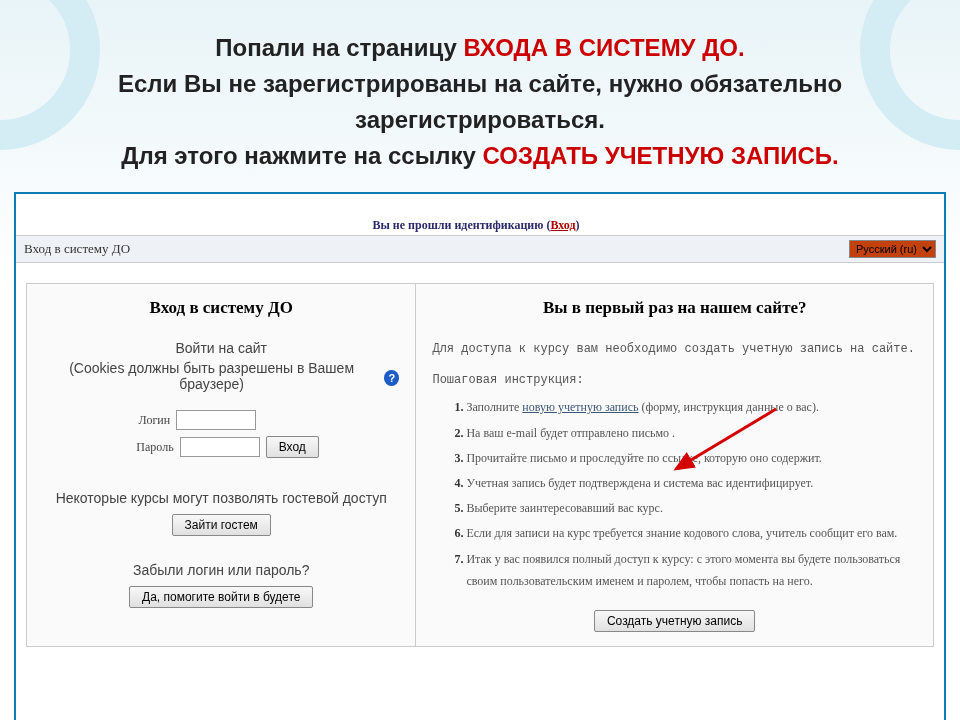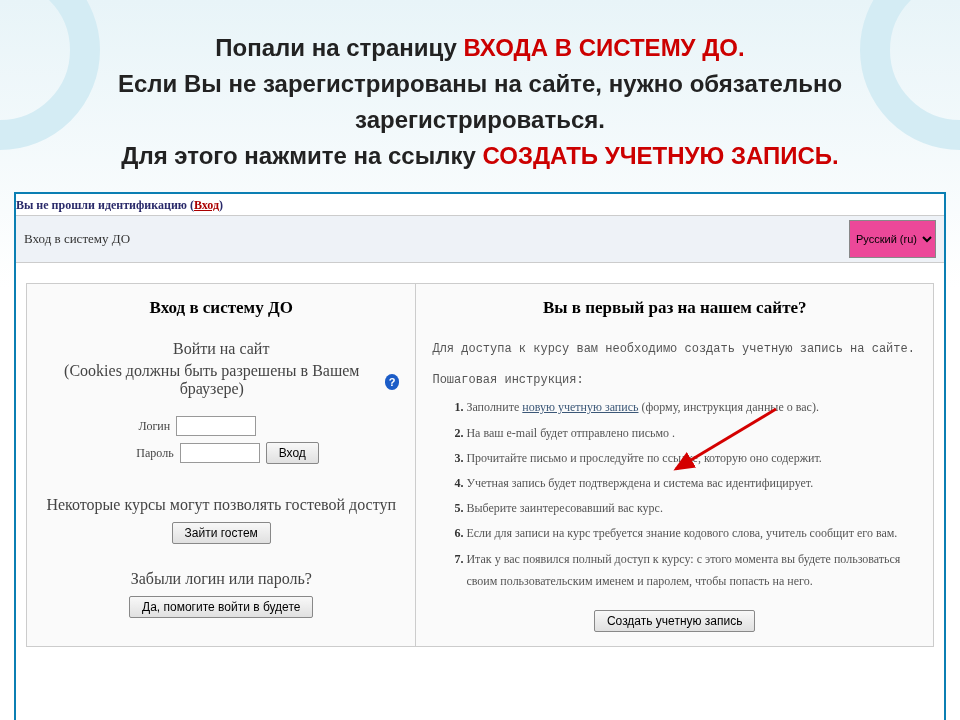--- a/index.html
+++ b/index.html
@@ -39,46 +39,47 @@
     .screenshot-frame {
       margin: 0 14px;
       border: 2px solid #0b7fb3;
       background: #fff;
       height: 562px;
       position: relative;
       z-index: 2;
       overflow: hidden;
     }
     .auth-strip {
-      text-align: left;
+      text-align: center;
       font-size: 12px;
       color: #2a2a6a;
       font-weight: bold;
       padding: 4px 8px 2px 0;
       font-family: Georgia, serif;
+      margin-top: 20px;
     }
     .auth-strip .login-link { color: #aa0000; text-decoration: underline; cursor: pointer; }
     .breadcrumb-bar {
       background: #eef2f7;
       border-top: 1px solid #ccc;
       border-bottom: 1px solid #ccc;
       padding: 4px 8px;
       display: flex;
       justify-content: space-between;
       align-items: center;
       font-family: Georgia, serif;
     }
     .breadcrumb-text {
       font-size: 13px;
       color: #333;
     }
     .lang-select {
       font-size: 11px;
-      padding: 11px 2px;
-      background: #ec4899;
+      padding: 1px 2px;
+      background: #c2410c;
       border: 1px solid #888;
     }
     .login-body {
       display: flex;
       padding: 20px 10px 0 10px;
       gap: 0;
     }
     .login-panel, .signup-panel {
       border: 1px solid #ccc;
       background: #fafafa;
@@ -86,23 +87,23 @@
     }
     .login-panel { width: 43%; text-align: center; }
     .signup-panel { width: 57%; border-left: none; text-align: left; }
     .panel-title {
       font-size: 17px;
       font-weight: bold;
       margin-bottom: 22px;
       font-family: Georgia, serif;
     }
     .subhead {
-      font-size: 16px;
+      font-size: 14px;
       color: #444;
-      font-family: Liberation Serif, serif;
+      font-family: Liberation Sans, sans-serif;
       margin-bottom: 4px;
     }
     .cookie-row {
       display: flex;
       align-items: center;
       justify-content: center;
       gap: 4px;
       margin-bottom: 14px;
     }
     .help-icon {

